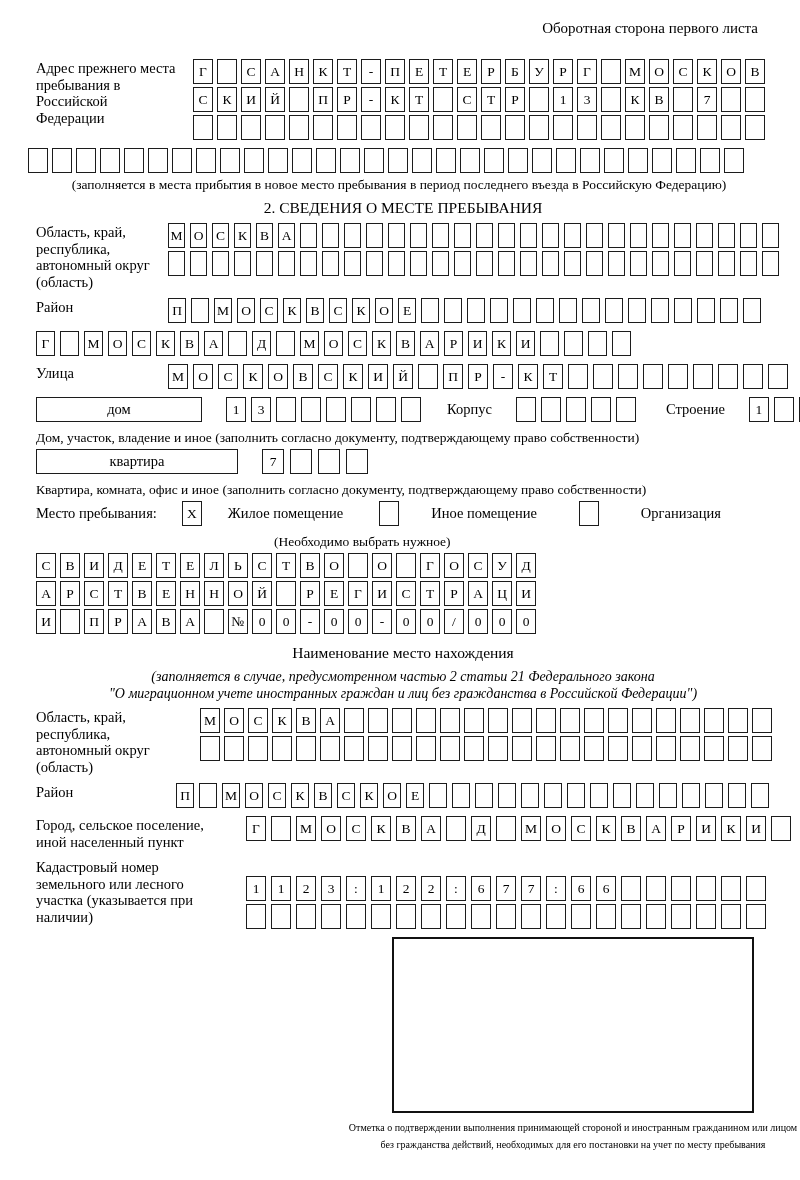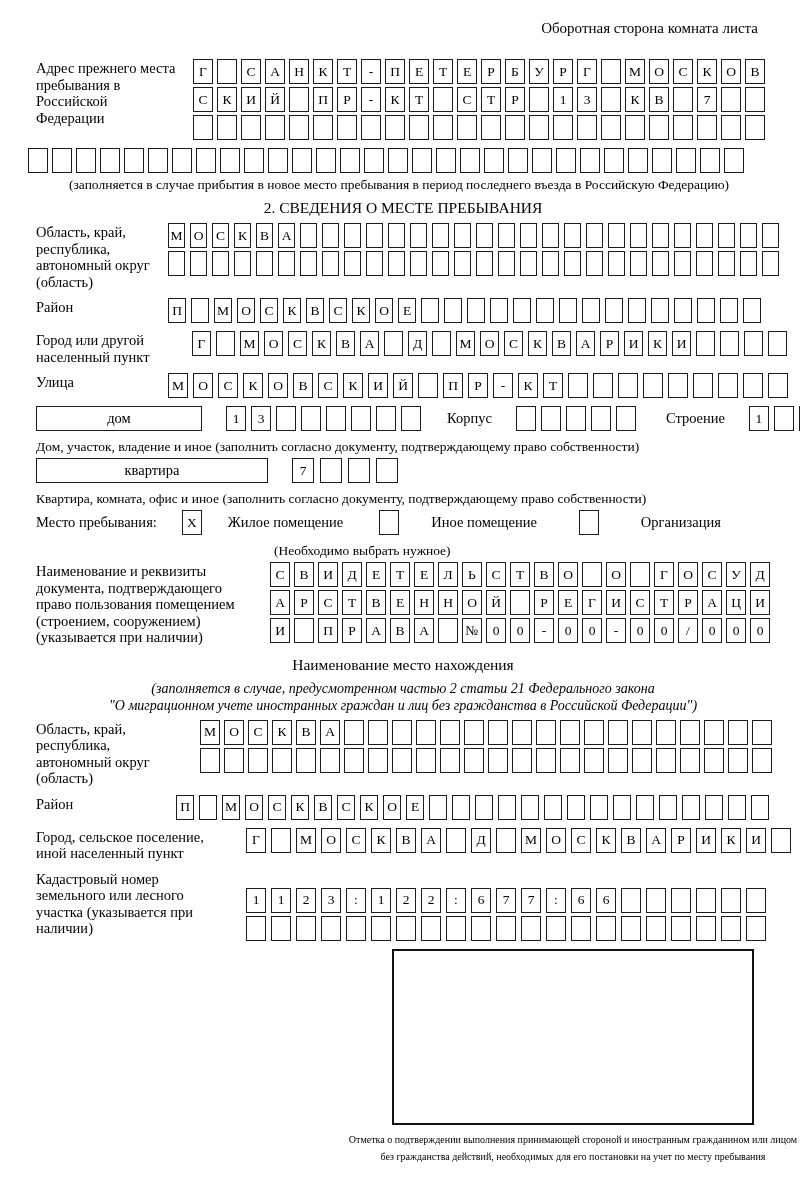--- a/index.html
+++ b/index.html
@@ -55,21 +55,21 @@
     width:450px;margin-left:312px;
     text-align:center;font-size:10px;line-height:17px;
   }
   .stayrow{align-items:flex-end;}
 </style>
 </head>
 <body>
 
 <div class="page">
 
-  <div class="corner">Оборотная сторона комната листа</div>
+  <div class="corner">Оборотная сторона первого листа</div>
 
   <div class="frow">
     <div class="lbl" style="width:141px">Адрес прежнего места пребывания в Российской Федерации</div>
     <div class="stack">
       <div class="boxrow" style="--bw:20px;--gap:4px">
           <span class="cbox">Г</span>
           <span class="cbox"></span>
           <span class="cbox">С</span>
           <span class="cbox">А</span>
           <span class="cbox">Н</span>
@@ -172,21 +172,21 @@
       <span class="cbox"></span>
       <span class="cbox"></span>
       <span class="cbox"></span>
       <span class="cbox"></span>
       <span class="cbox"></span>
       <span class="cbox"></span>
       <span class="cbox"></span>
       <span class="cbox"></span>
       <span class="cbox"></span>
     </div>
-  <div class="note center">(заполняется в случае прибытия в новое место пребывания в период последнего въезда в Российскую Федерацию)</div>
+  <div class="note center">(заполняется в места прибытия в новое место пребывания в период последнего въезда в Российскую Федерацию)</div>
 
   <div class="sec-title">2. СВЕДЕНИЯ О МЕСТЕ ПРЕБЫВАНИЯ</div>
 
   <div class="frow">
     <div class="lbl" style="width:116px">Область, край, республика, автономный округ (область)</div>
     <div class="stack">
       <div class="boxrow" style="--bw:17px;--gap:5px">
           <span class="cbox">М</span>
           <span class="cbox">О</span>
           <span class="cbox">С</span>
@@ -275,21 +275,20 @@
         <span class="cbox"></span>
         <span class="cbox"></span>
         <span class="cbox"></span>
         <span class="cbox"></span>
         <span class="cbox"></span>
         <span class="cbox"></span>
       </div>
   </div>
 
   <div class="frow">
-    <div class="lbl" style="width:140px">Город или другой населенный пункт</div>
     <div class="boxrow" style="--bw:19px;--gap:5px">
         <span class="cbox">Г</span>
         <span class="cbox"></span>
         <span class="cbox">М</span>
         <span class="cbox">О</span>
         <span class="cbox">С</span>
         <span class="cbox">К</span>
         <span class="cbox">В</span>
         <span class="cbox">А</span>
         <span class="cbox"></span>
@@ -367,21 +366,21 @@
     <div class="boxrow" style="--bw:20px;--gap:5px">
         <span class="cbox">1</span>
         <span class="cbox"></span>
         <span class="cbox"></span>
         <span class="cbox"></span>
       </div>
   </div>
   <div class="note">Дом, участок, владение и иное (заполнить согласно документу, подтверждающему право собственности)</div>
 
   <div class="frow">
-    <div class="widebox" style="width:232px;margin-right:8px">квартира</div>
+    <div class="widebox" style="width:202px;margin-right:8px">квартира</div>
     <div class="boxrow" style="--bw:22px;--gap:6px">
         <span class="cbox">7</span>
         <span class="cbox"></span>
         <span class="cbox"></span>
         <span class="cbox"></span>
       </div>
   </div>
   <div class="note">Квартира, комната, офис и иное (заполнить согласно документу, подтверждающему право собственности)</div>
 
   <div class="frow stayrow">
@@ -389,21 +388,20 @@
     <span class="cbox" style="--bw:20px">X</span>
     <span class="inline-lbl" style="margin:0 20px 0 10px">Жилое помещение</span>
     <span class="cbox" style="--bw:20px"></span>
     <span class="inline-lbl" style="margin:0 26px 0 16px">Иное помещение</span>
     <span class="cbox" style="--bw:20px"></span>
     <span class="inline-lbl" style="margin-left:26px">Организация</span>
   </div>
   <div class="note" style="margin-left:238px">(Необходимо выбрать нужное)</div>
 
   <div class="frow" style="margin-top:3px">
-    <div class="lbl" style="width:218px">Наименование и реквизиты документа, подтверждающего право пользования помещением (строением, сооружением) (указывается при наличии)</div>
     <div class="stack">
       <div class="boxrow" style="--bw:20px;--gap:4px">
           <span class="cbox">С</span>
           <span class="cbox">В</span>
           <span class="cbox">И</span>
           <span class="cbox">Д</span>
           <span class="cbox">Е</span>
           <span class="cbox">Т</span>
           <span class="cbox">Е</span>
           <span class="cbox">Л</span>

